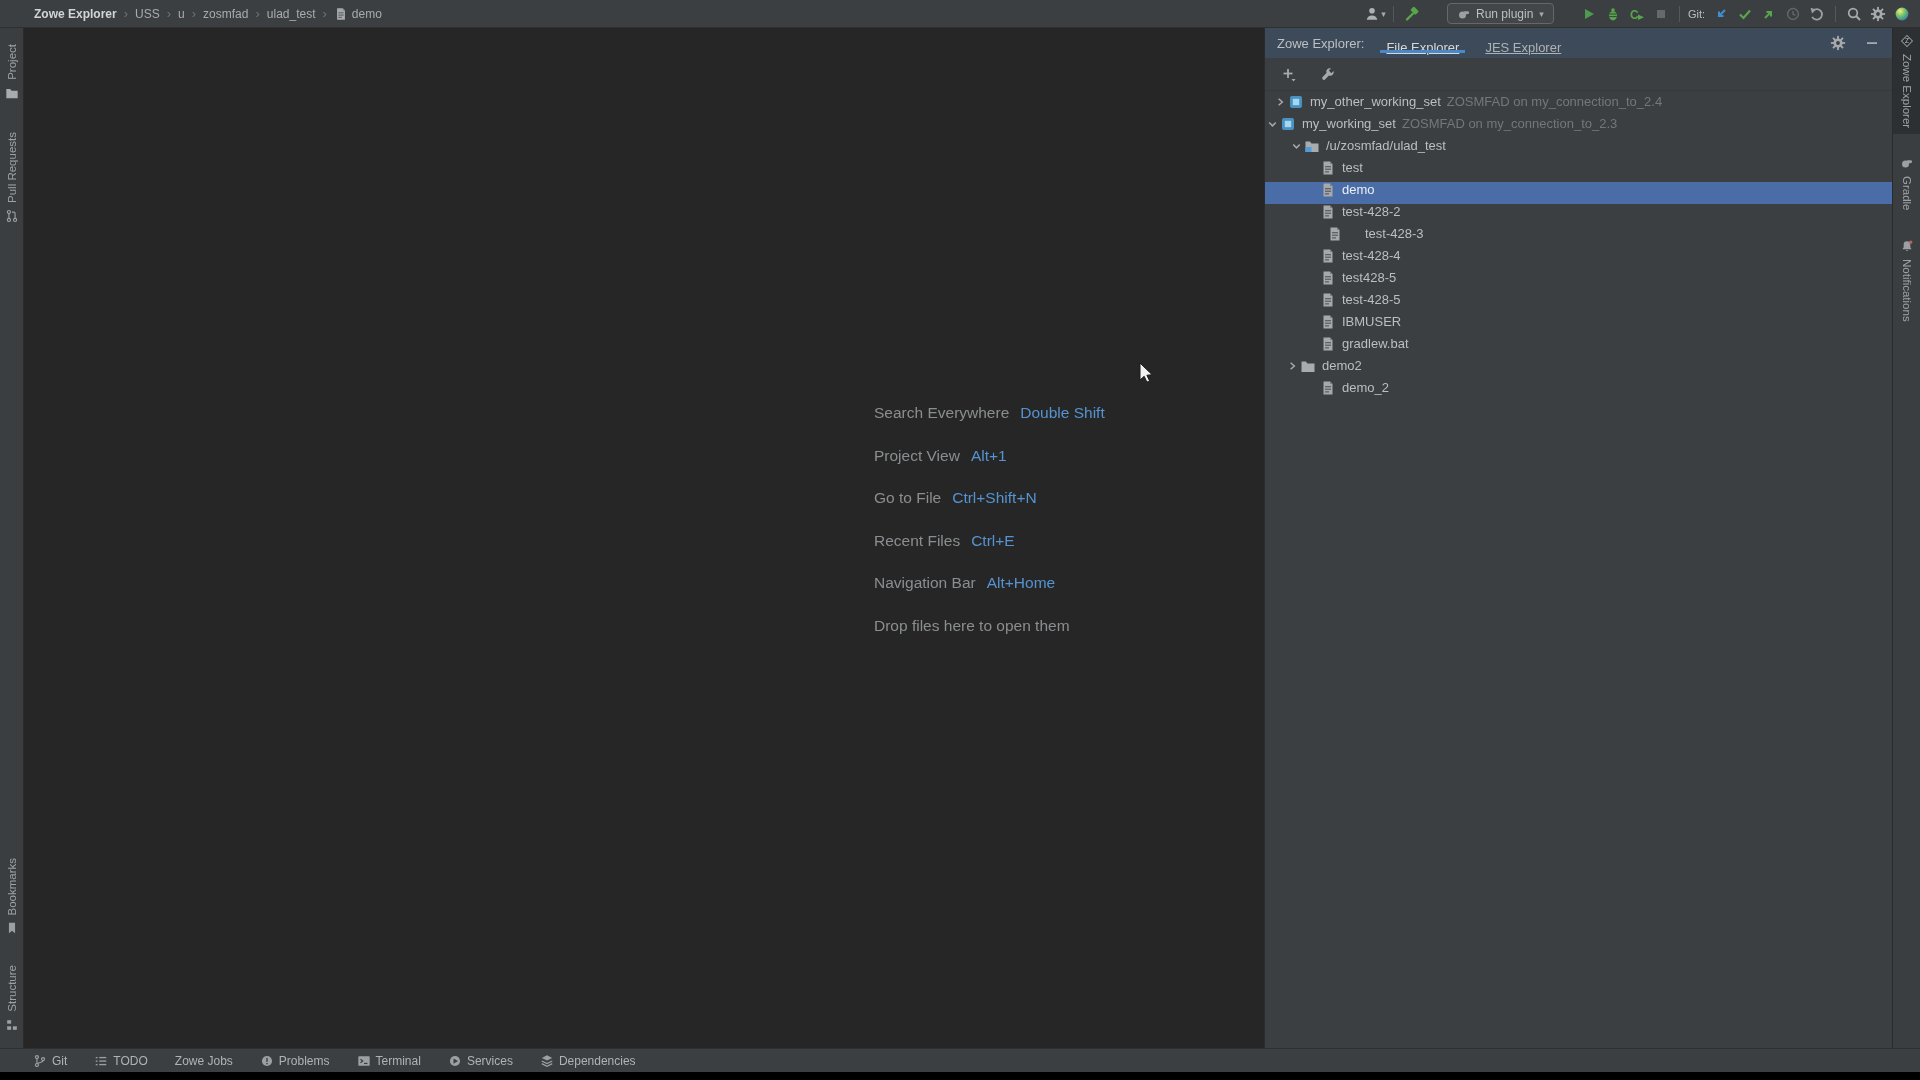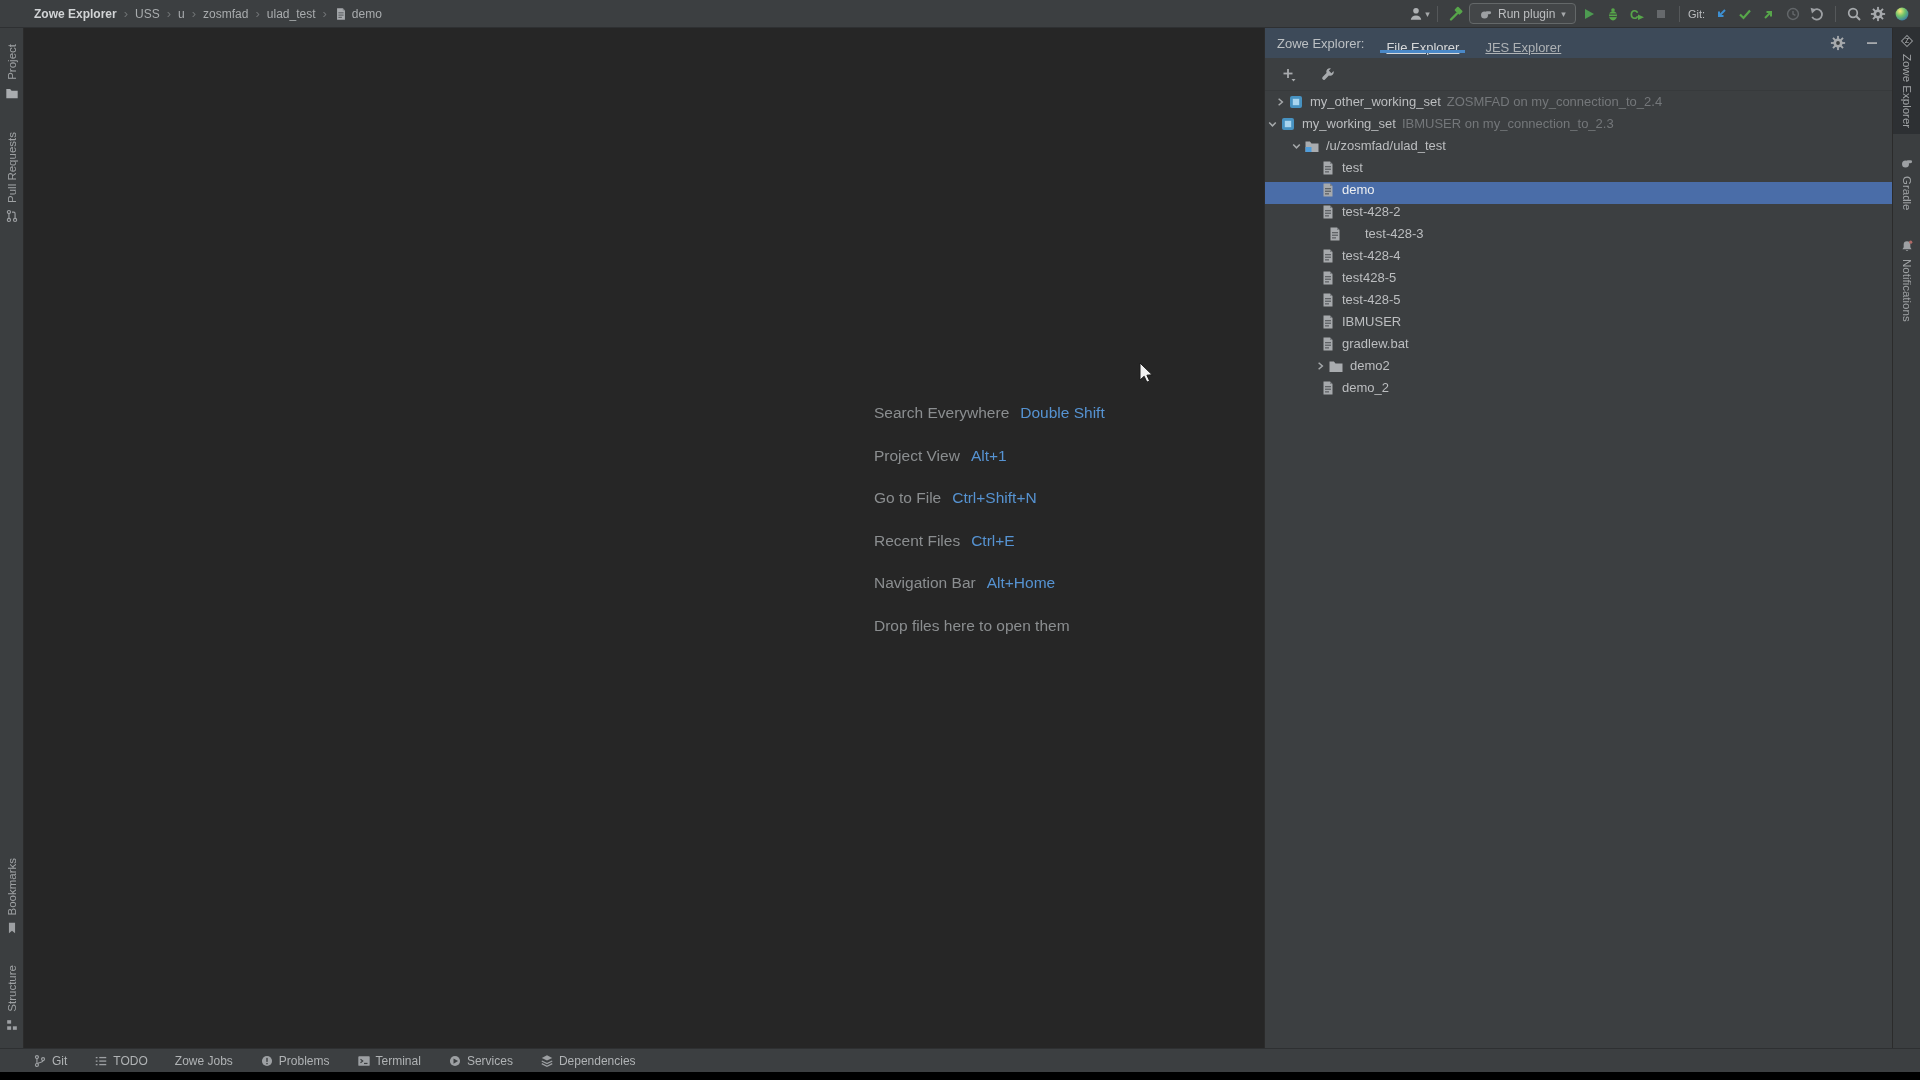--- a/index.html
+++ b/index.html
@@ -11,21 +11,21 @@
   .topbar { position:absolute; top:0; left:0; width:1920px; height:28px; background:#3c3f41;
             border-bottom:1px solid #2e3032; display:flex; align-items:center; z-index:30; }
   .breadcrumb { display:flex; align-items:center; padding-left:34px; font-size:12px; color:#a9acae; gap:7px; }
   .breadcrumb .root { font-weight:bold; color:#d2d4d6; }
   .breadcrumb .sep { color:#6f7274; font-size:13px; }
   .breadcrumb .crumb-file { display:flex; align-items:center; gap:4px; }
   .topbar-right { margin-left:auto; display:flex; align-items:center; padding-right:6px; }
   .tb-btn { display:flex; align-items:center; justify-content:center; width:24px; height:24px; }
   .tb-sep { width:1px; height:16px; background:#55585a; margin:0 6px; }
   .combo-caret { font-size:9px; color:#a6a9ab; margin-left:1px; }
-  .run-btn { display:flex; align-items:center; gap:5px; height:21px; padding:0 9px; margin:0 1px;
+  .run-btn { display:flex; align-items:center; gap:5px; height:21px; padding:0 9px; margin:0 23px;
              border:1px solid #646869; border-radius:4px; font-size:12px; color:#bcbec0; background:#434648; }
   .git-label { font-size:11px; color:#bcbec0; margin:0 4px 0 2px; }
 
   
   .stripe { position:absolute; top:28px; height:1020px; background:#3b3e40; z-index:20; }
   .stripe-left  { left:0; width:24px; border-right:1px solid #2b2b2b; display:flex; flex-direction:column; }
   .stripe-right { left:1892px; width:28px; border-left:1px solid #2b2b2b; display:flex; flex-direction:column; }
   .stripe-group-top { display:flex; flex-direction:column; align-items:center; padding-top:10px; gap:20px; }
   .stripe-group-bottom { margin-top:auto; display:flex; flex-direction:column; align-items:center; padding-bottom:10px; gap:18px; }
   .stripe-btn { display:flex; flex-direction:column; align-items:center; gap:6px; padding:6px 0; width:100%; }
@@ -422,21 +422,21 @@
             <polyline points="4.5,6.5 8,10 11.5,6.5" fill="none" stroke="#a6a9ab" stroke-width="1.6"></polyline>
           </svg>
         </span>
         <span class="node-icon">
           <svg width="16" height="16" viewBox="0 0 16 16">
             <rect x="2" y="2" width="12" height="12" rx="2" fill="#4792c1"></rect>
             <rect x="4.8" y="4.8" width="6.4" height="6.4" fill="#a8d5ef"></rect>
           </svg>
         </span>
         <span>my_working_set</span>
-        <span class="detail">IBMUSER on my_connection_to_2.3</span>
+        <span class="detail">ZOSMFAD on my_connection_to_2.3</span>
       </div>
       <div class="tree-row" style="padding-left: 24px;">
         <span class="chevron-slot">
           <svg width="16" height="16" viewBox="0 0 16 16">
             <polyline points="4.5,6.5 8,10 11.5,6.5" fill="none" stroke="#a6a9ab" stroke-width="1.6"></polyline>
           </svg>
         </span>
         <span class="node-icon">
           <svg width="16" height="16" viewBox="0 0 16 16">
             <path d="M1.5 3.5 h4.4 l1.6 2 H14.5 v8.5 H1.5 z" fill="#a9acaf"></path>
@@ -555,21 +555,21 @@
           <svg width="16" height="16" viewBox="0 0 16 16">
             <path d="M3.5 1.5 h6.5 l2.5 2.5 v10.5 h-9 z" fill="#a6a9ac"></path>
             <path d="M10 1.5 l2.5 2.5 h-2.5 z" fill="#7c7f82"></path>
             <rect x="5" y="6" width="6" height="1.3" fill="#5f6265"></rect>
             <rect x="5" y="8.6" width="6" height="1.3" fill="#5f6265"></rect>
             <rect x="5" y="11.2" width="4" height="1.3" fill="#5f6265"></rect>
           </svg>
         </span>
         <span>gradlew.bat</span>
       </div>
-      <div class="tree-row" style="padding-left: 48px;">
+      <div class="tree-row" style="padding-left: 20px;">
         <span class="chevron-slot">
           <svg width="16" height="16" viewBox="0 0 16 16">
             <polyline points="6,4.5 10,8 6,11.5" fill="none" stroke="#a6a9ab" stroke-width="1.6"></polyline>
           </svg>
         </span>
         <span class="node-icon">
           <svg width="16" height="16" viewBox="0 0 16 16">
             <path d="M1.5 3.5 h4.4 l1.6 2 H14.5 v8.5 H1.5 z" fill="#a9acaf"></path>
           </svg>
         </span>

